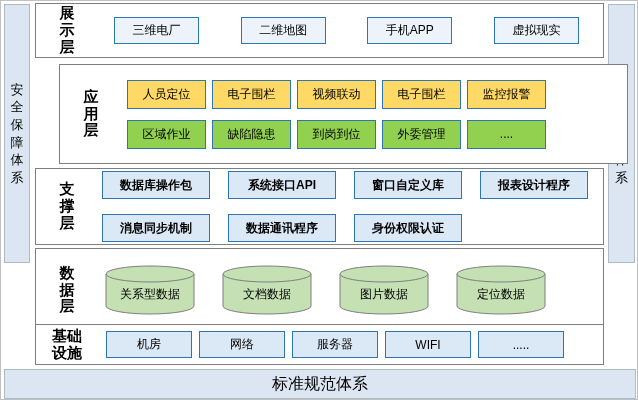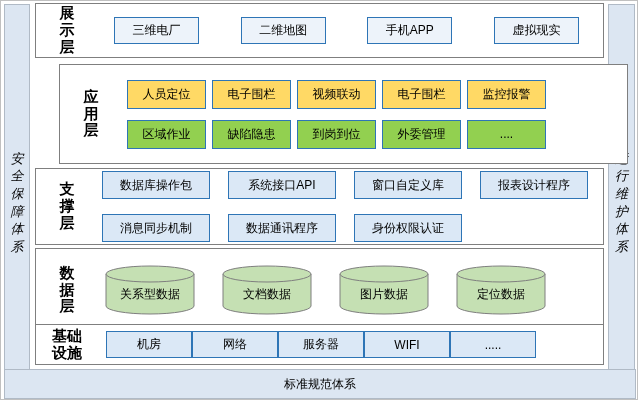--- a/index.html
+++ b/index.html
@@ -4,34 +4,34 @@
 <style>
   html,body { margin:0; padding:0; background:#ffffff; }
   .canvas {
     position:relative; width:638px; height:400px; box-sizing:border-box;
     background:#ffffff; border:1px solid #c0c0c0;
     font-family:"Liberation Sans", sans-serif; color:#000;
     overflow:hidden;
   }
   
   .vbar {
-    position:absolute; top:3px; height:397px; width:26px;
+    position:absolute; top:3px; height:259px; width:26px;
     background:#dce6f2; border:1px solid #b0bac6; box-sizing:border-box;
-    display:flex; align-items:center; justify-content:center;font-style:italic;
+    display:flex; align-items:center; justify-content:center;
   }
   .vbar.left { left:3px; }
   .vbar.right { left:607px; width:27px; }
   .vbar-text {
     width:14px; font-size:13px; line-height:1.35; text-align:center;
     word-break:break-all;
   }
   .hbar {
     position:absolute; left:3px; top:368px; width:632px; height:30px;
     background:#dce6f2; border:1px solid #b0bac6; box-sizing:border-box;
-    display:flex; align-items:center; justify-content:center; font-size:12px;
+    display:flex; align-items:center; justify-content:center; font-size:16px;
   }
   
   .panel {
     position:absolute; left:34px; width:569px; box-sizing:border-box;
     background:#ffffff; border:1.5px solid #7f7f7f; display:flex;
   }
   .p1 { top:2px;   height:55px; }
   .p2 { top:63px;  height:100px;margin-left:24px; }
   .p3 { top:167px; height:77px; }
   .p4 { top:247px; height:84px; }
@@ -56,24 +56,24 @@
   .box-light  { background:#edf3fa; }
   .box-blue   { background:#dbe8f6; }
   .box-yellow { background:#ffd965; }
   .box-green  { background:#92d050; }
   
   .pres-row { justify-content:space-between; padding:0 24px 0 16px;gap:29px; }
   .pres-row .box { width:85px; height:27px; }
   .app-rows { gap:11px; }
   .app-row { gap:6px; padding-left:5px; }
   .app-row .box { width:79px; height:29px; }
-  .sup-rows { gap:15px; }
+  .sup-rows { gap:15px;font-weight:bold; }
   .sup-row { gap:18px; padding-left:4px; }
   .sup-row .box { width:108px; height:28px; }
-  .infra-row { padding-left:8px; }
+  .infra-row { gap:7px; padding-left:8px; }
   .infra-row .box { width:86px; height:27px; }
   
   .cyl-row { gap:27px; padding-left:7px; }
   .cylinder { position:relative; width:90px; height:50px; flex:0 0 90px; }
   .cylinder svg { position:absolute; inset:0; }
   .cyl-label {
     position:absolute; inset:0; padding-top:9px;
     display:flex; align-items:center; justify-content:center;
     font-size:12px; white-space:nowrap;
   }

